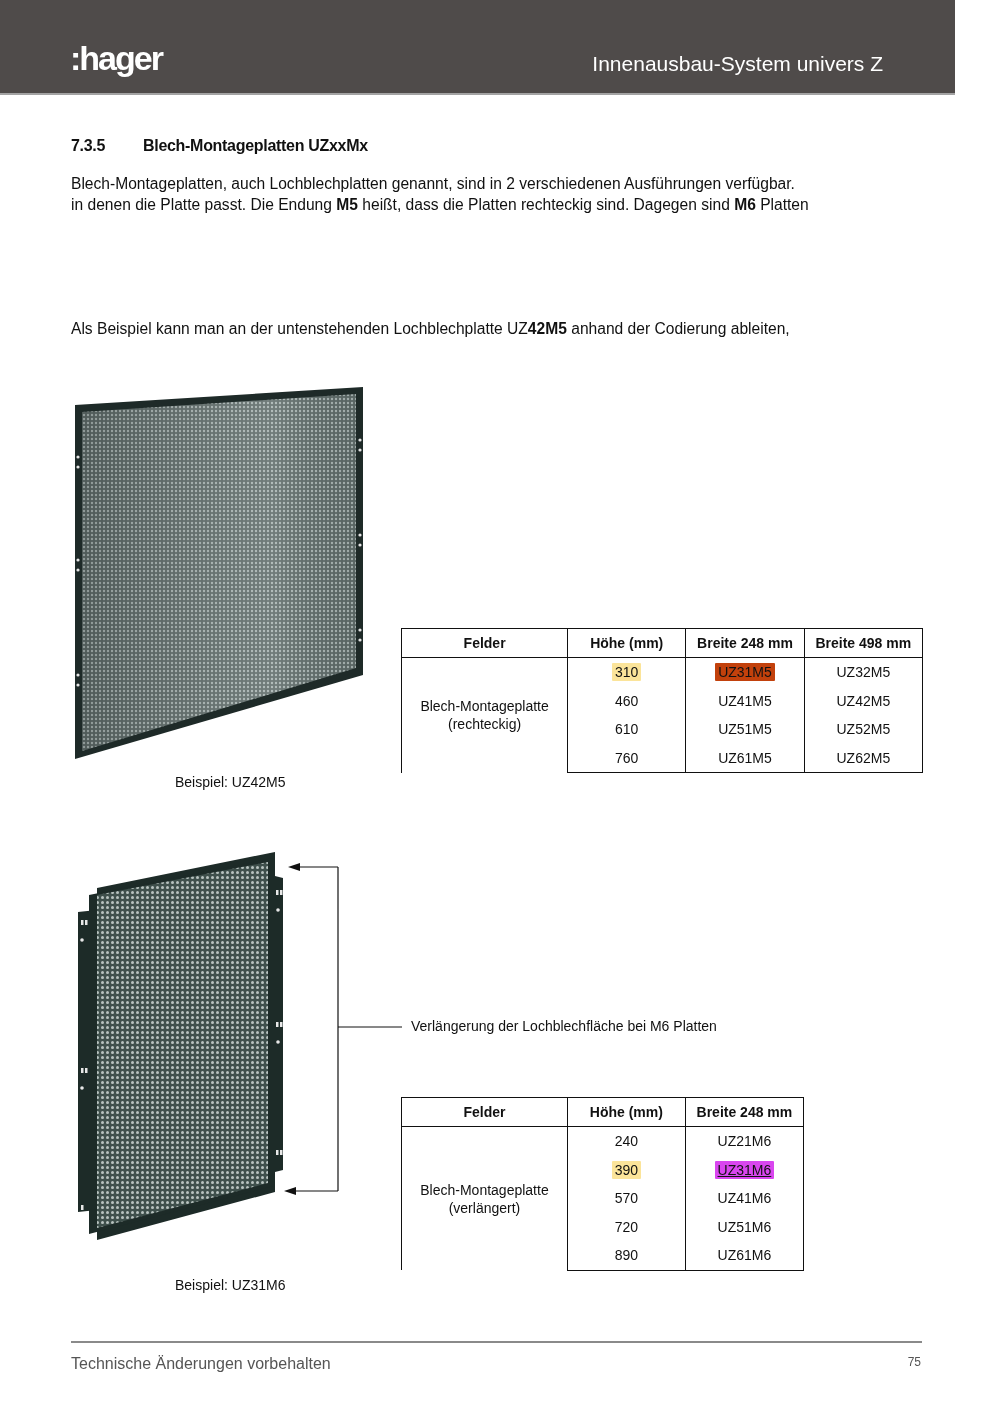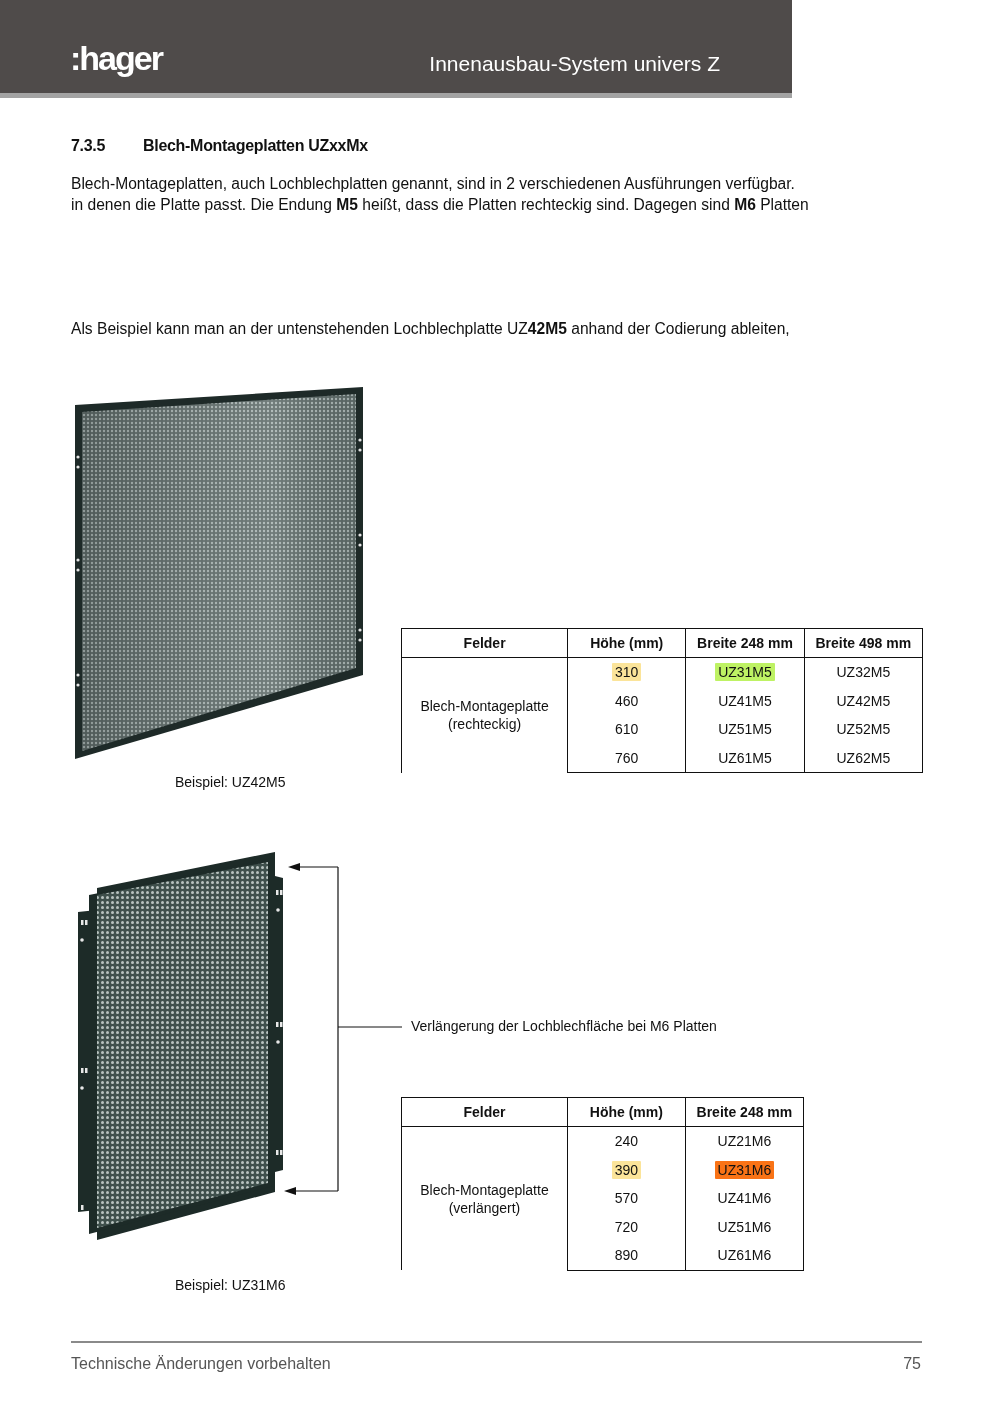--- a/index.html
+++ b/index.html
@@ -1,19 +1,19 @@
 <!DOCTYPE html>
 <html><head>
 <meta charset="utf-8">
 <style>
   html, body { margin: 0; padding: 0; background: #ffffff; }
   body { width: 993px; height: 1404px; position: relative; overflow: hidden;
          font-family: "Liberation Sans", sans-serif; color: #1a1a1a; }
-  .header { position: absolute; left: 0; top: 0; width: 792px; height: 93px; background: #4f4b4a;
-            border-bottom: 5px solid #a3a3a3; }
+  .header { position: absolute; left: 0; top: 0; width: 955px; height: 93px; background: #4f4b4a;
+            border-bottom: 2px solid #a3a3a3; }
   .logo { position: absolute; left: 70px; top: 38px; font-size: 34px; font-weight: bold; color: #ffffff;
           letter-spacing: -2px; line-height: 40px; }
   .header-title { position: absolute; right: 72px; top: 50px; font-size: 21px; color: #ffffff; line-height: 28px; }
   .section-title { position: absolute; left: 71px; top: 137px; font-size: 16px; font-weight: bold; color: #111; letter-spacing: -0.3px; }
   .section-title .num { display: inline-block; width: 72px; }
   .para { position: absolute; left: 71px; font-size: 15.6px; line-height: 21px; color: #111; width: 860px; }
   .para1 { top: 173px; }
   .para2 { top: 318px; }
   .para b { font-weight: bold; }
   .photo { position: absolute; }
@@ -21,21 +21,21 @@
   table.spec { position: absolute; border-collapse: collapse; font-size: 14px; color: #111; }
   table.spec th, table.spec td { border-left: 1.5px solid #111; border-right: 1.5px solid #111; text-align: center; padding: 0; }
   table.spec th { font-weight: bold; height: 28px; border-bottom: 1.5px solid #111; border-top: 1.5px solid #111; }
   table.spec td { height: 28.5px; }
   table.spec tr:last-child td { border-bottom: 1.5px solid #111; }
   table.spec td.felder { vertical-align: middle; line-height: 18px; }
   .hl { background: #fbe49a; border-radius: 1px; padding: 1px 3px; }
   .annot-label { position: absolute; left: 411px; top: 1018px; font-size: 14px; color: #111; }
   .footer-line { position: absolute; left: 71px; top: 1341px; width: 851px; height: 1.5px; background: #8a8a8a; }
   .footer-left { position: absolute; left: 71px; top: 1355px; font-size: 16px; color: #555; }
-  .footer-right { position: absolute; right: 72px; top: 1355px; font-size: 16px; color: #555; }
+  .footer-right { position: absolute; right: 72px; top: 1355px; font-size: 12px; color: #555; }
 </style>
 </head>
 <body>
 
 <div class="header" style="background: rgb(79, 75, 74);">
   <div class="logo">:hager</div>
   <div class="header-title">Innenausbau-System univers Z</div>
 </div>
 
 <div class="section-title">
@@ -89,21 +89,21 @@
       <th style="width:166px;">Felder</th>
       <th style="width:118px;">Höhe (mm)</th>
       <th style="width:118px;">Breite 248 mm</th>
       <th style="width:118px;">Breite 498 mm</th>
     </tr>
   </thead>
   <tbody>
     <tr>
       <td class="felder" rowspan="4"><span>Blech-Montageplatte</span><br><span>(rechteckig)</span></td>
       <td><span class="hl" style="background: rgb(251, 228, 154);">310</span></td>
-      <td><span class="hl" style="background: #bef264;">UZ31M5</span></td>
+      <td><span class="hl" style="background: #c2410c;">UZ31M5</span></td>
       <td>UZ32M5</td>
     </tr>
     <tr>
       <td>460</td>
       <td>UZ41M5</td>
       <td>UZ42M5</td>
     </tr>
     <tr>
       <td>610</td>
       <td>UZ51M5</td>
@@ -166,21 +166,21 @@
     </tr>
   </thead>
   <tbody>
     <tr>
       <td class="felder" rowspan="5"><span>Blech-Montageplatte</span><br><span>(verlängert)</span></td>
       <td>240</td>
       <td>UZ21M6</td>
     </tr>
     <tr>
       <td><span class="hl" style="background: rgb(251, 228, 154);">390</span></td>
-      <td><span class="hl" style="background: #f97316;">UZ31M6</span></td>
+      <td><span class="hl" style="background: #d946ef; text-decoration: underline;">UZ31M6</span></td>
     </tr>
     <tr>
       <td>570</td>
       <td>UZ41M6</td>
     </tr>
     <tr>
       <td>720</td>
       <td>UZ51M6</td>
     </tr>
     <tr>

